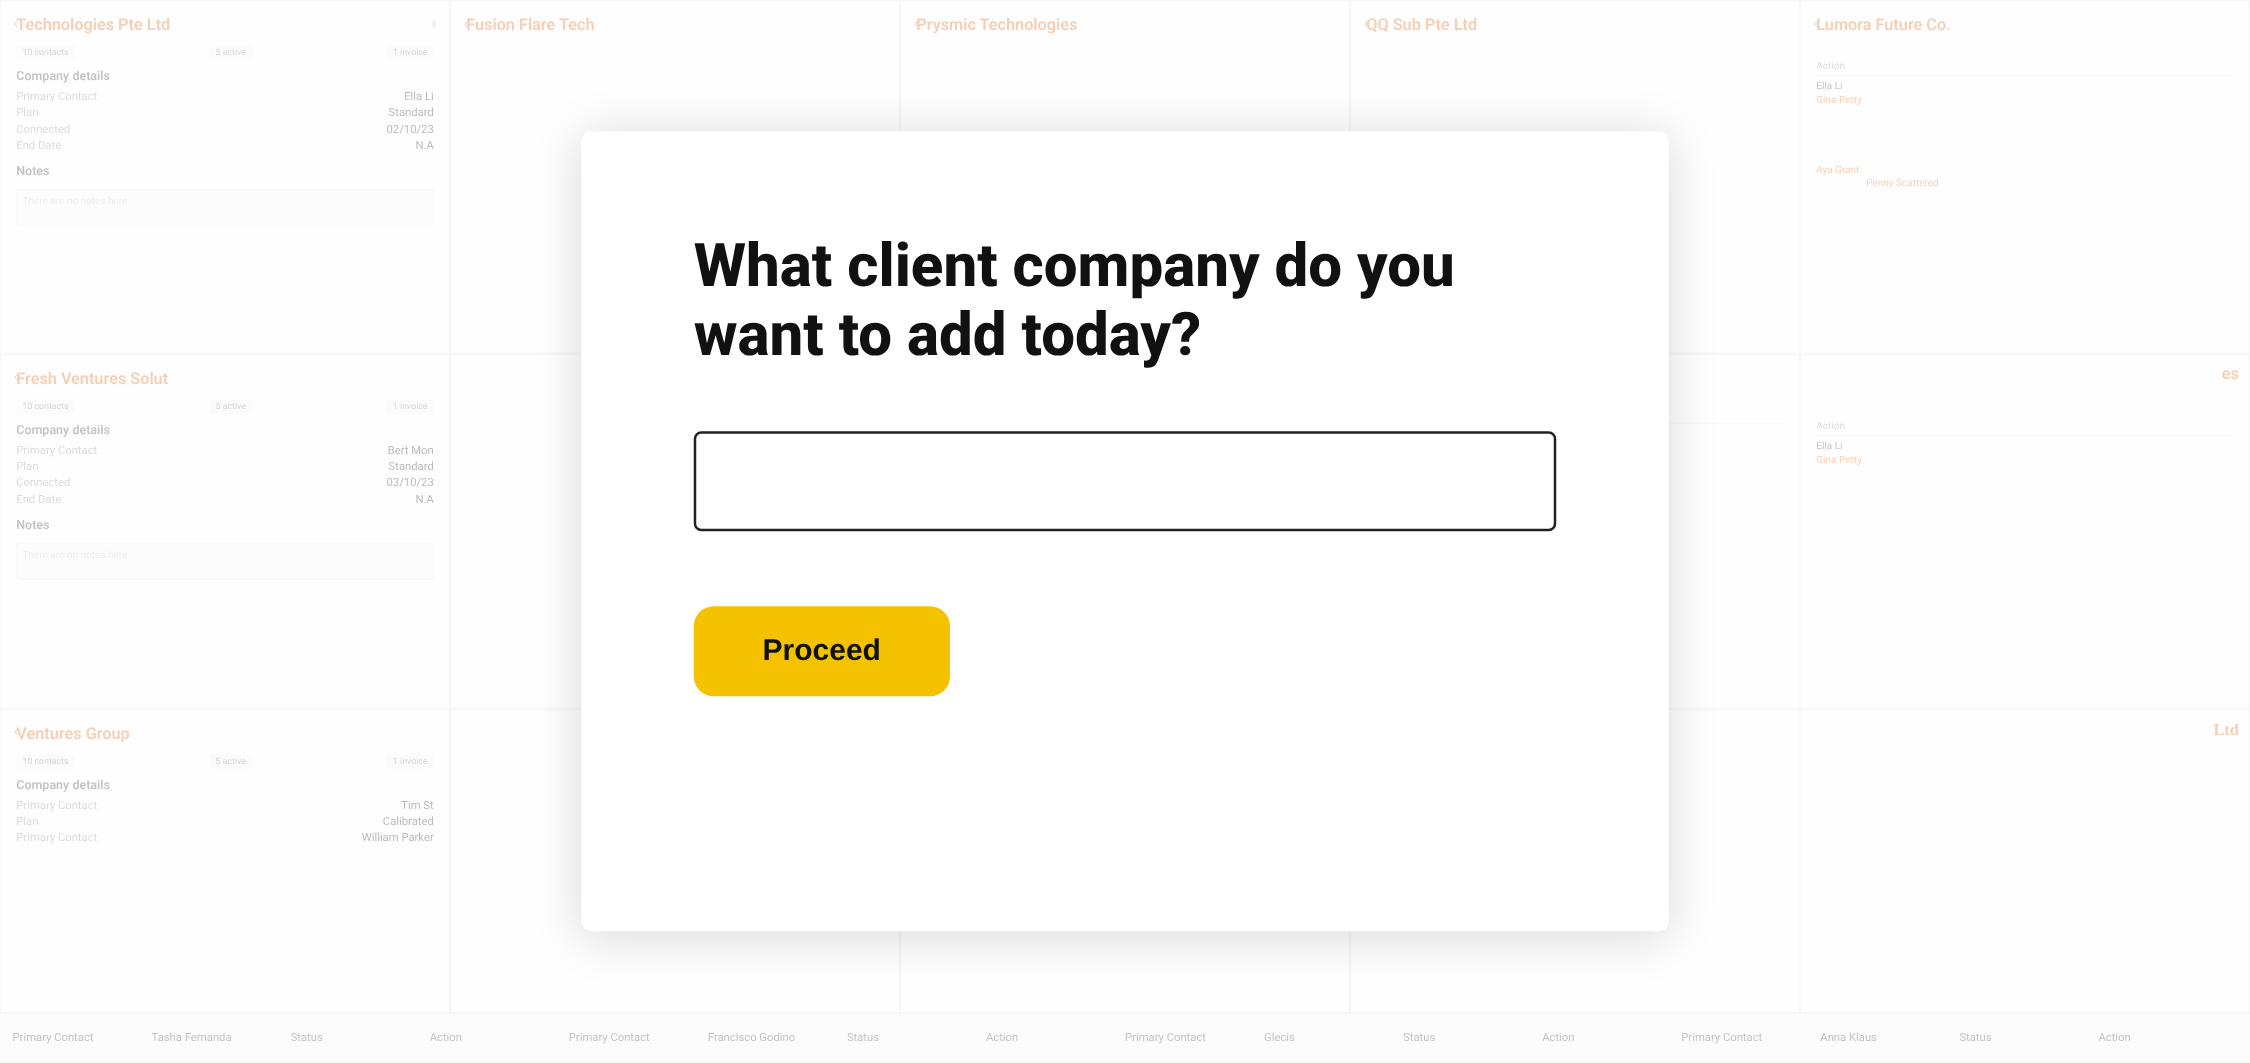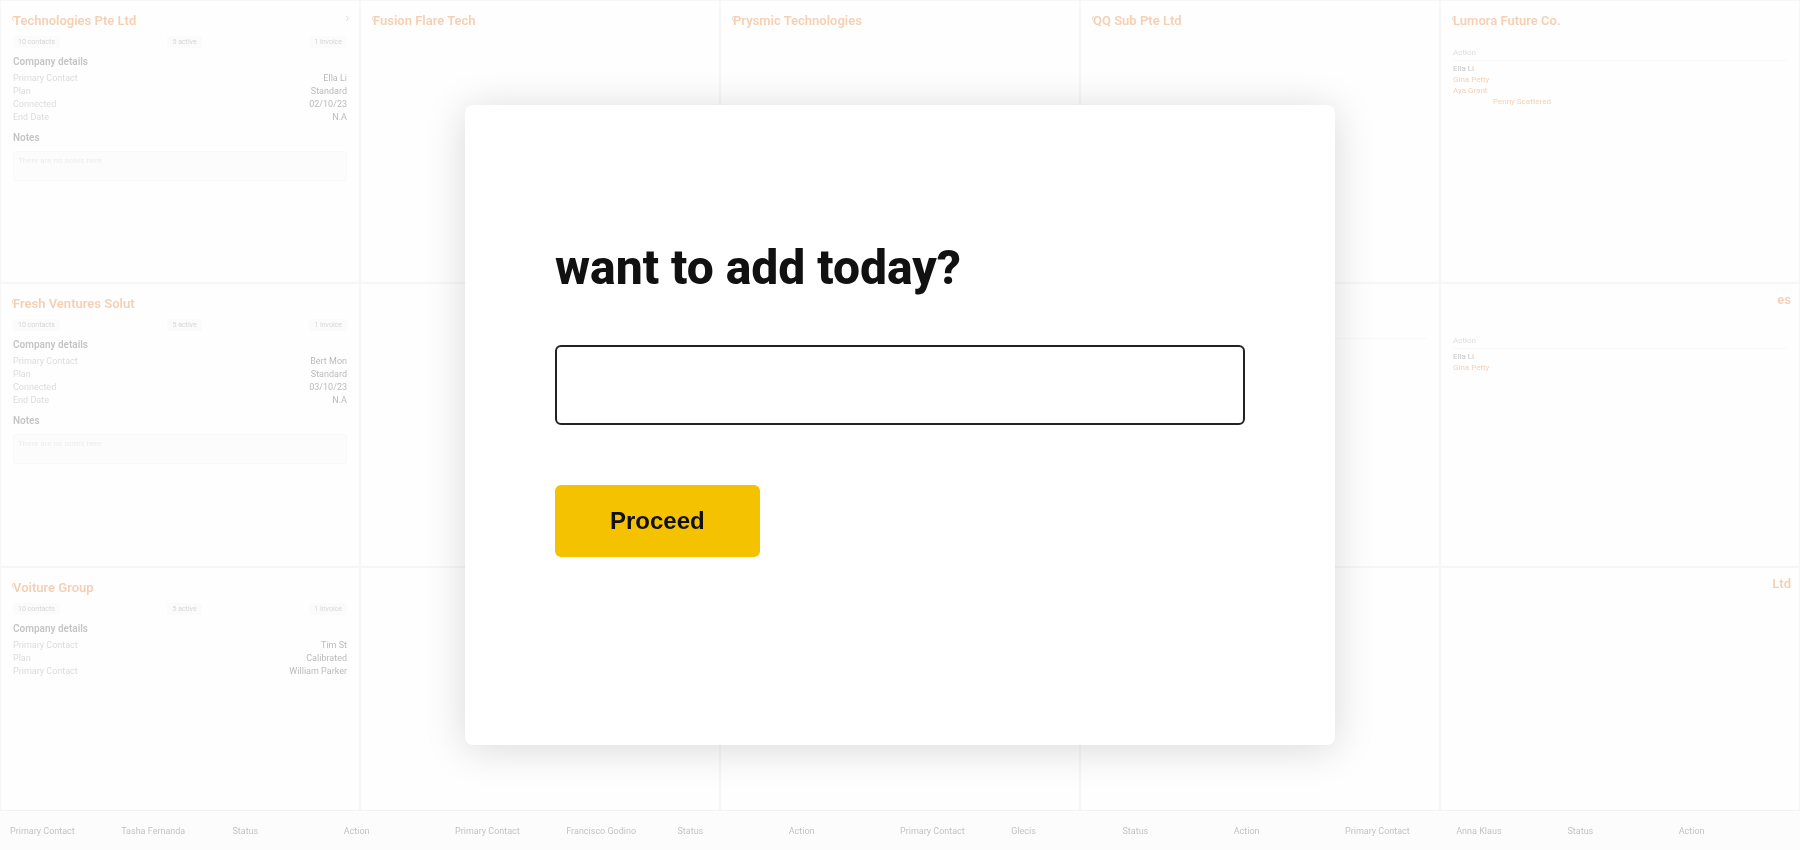--- a/index.html
+++ b/index.html
@@ -186,21 +186,21 @@
       color: #333;
       background: transparent;
     }
 
     .modal-proceed-btn {
       background: #f5c200;
       color: #111;
       font-weight: 800;
       font-size: 24px;
       border: none;
-      border-radius: 6px;
+      border-radius: 16px;
       padding: 22px 55px;
       cursor: pointer;
       display: inline-block;
     }
 
     
     .bottom-row {
       position: absolute;
       bottom: 0;
       left: 0;
@@ -281,21 +281,21 @@
       <div class="bg-table-header">
         <span class="bg-table-col">Action</span>
       </div>
       <div class="bg-table-row">
         <span class="bg-table-cell">Ella Li</span>
       </div>
       <div class="bg-table-row">
         <span class="bg-table-cell" style="color:#e87722;">Gina Petty</span>
       </div>
       <div class="bg-table-row">
-        <span class="bg-table-cell" style="color:#e87722;">Aya Grant</span>
+        <span class="bg-table-cell" style="color:#e87722;margin-top:45px;">Aya Grant</span>
       </div>
       <div class="bg-table-row">
         <span class="bg-table-cell" style="color:#e87722;margin-left:40px;">Penny Scattered</span>
       </div>
     </div>
   </div>
 
   <div class="bg-card">
     <div class="bg-chevron">‹</div>
     <div class="bg-card-title">Fresh Ventures Solut</div>
@@ -358,21 +358,21 @@
         <span class="bg-table-cell">Ella Li</span>
       </div>
       <div class="bg-table-row">
         <span class="bg-table-cell" style="color:#e87722;">Gina Petty</span>
       </div>
     </div>
   </div>
 
   <div class="bg-card">
     <div class="bg-chevron">‹</div>
-    <div class="bg-card-title">Voiture Group</div>
+    <div class="bg-card-title">Ventures Group</div>
     <div class="bg-tags">
       <span class="bg-tag">10 contacts</span>
       <span class="bg-tag">5 active</span>
       <span class="bg-tag">1 invoice</span>
     </div>
     <div class="bg-section-label">Company details</div>
     <div class="bg-field-row">
       <span class="bg-field-label">Primary Contact</span>
       <span class="bg-field-value">Tim St</span>
     </div>
@@ -386,21 +386,21 @@
     </div>
   </div>
 
   <div class="bg-card"></div>
 
   <div class="bg-card"></div>
 
   <div class="bg-card"></div>
 
   <div class="bg-card">
-    <div class="bg-card-title" style="text-align:left; position:absolute; right:8px; top:8px;">Ltd</div>
+    <div class="bg-card-title" style="text-align:left; position:absolute; right:8px; top:8px;font-family:Liberation Serif, serif;">Ltd</div>
   </div>
 
 </div>
 
 <div class="bottom-row">
   <span class="bottom-cell">Primary Contact</span>
   <span class="bottom-cell">Tasha Fernanda</span>
   <span class="bottom-cell">Status</span>
   <span class="bottom-cell">Action</span>
   <span class="bottom-cell">Primary Contact</span>
@@ -413,21 +413,21 @@
   <span class="bottom-cell">Action</span>
   <span class="bottom-cell">Primary Contact</span>
   <span class="bottom-cell">Anna Klaus</span>
   <span class="bottom-cell">Status</span>
   <span class="bottom-cell">Action</span>
 </div>
 
 <div class="modal-overlay">
   <div class="modal">
     <h1 class="modal-question">
-      <br>
+      <span>What client company do you</span><br>
       <span>want to add today?</span>
     </h1>
     <div class="modal-input">
       <input class="modal-input-inner" type="text" value="" placeholder="" style="">
     </div>
     <button class="modal-proceed-btn">Proceed</button>
   </div>
 </div>
 
 </body></html>

